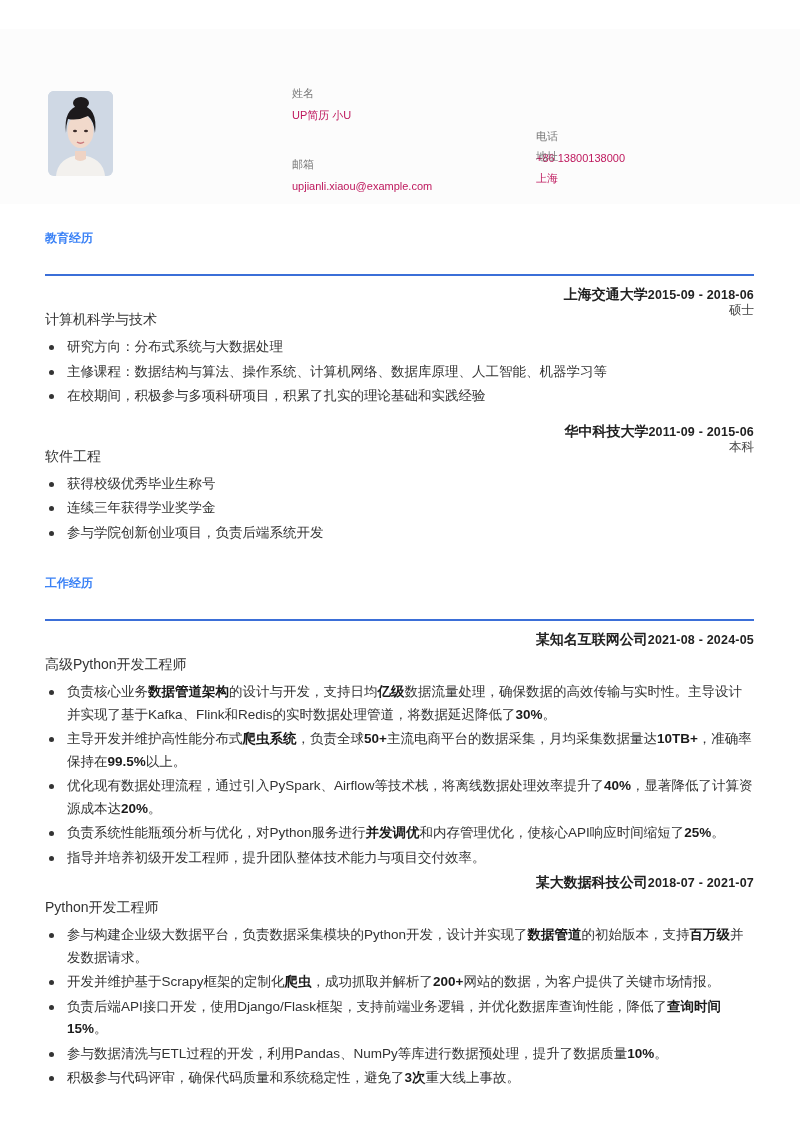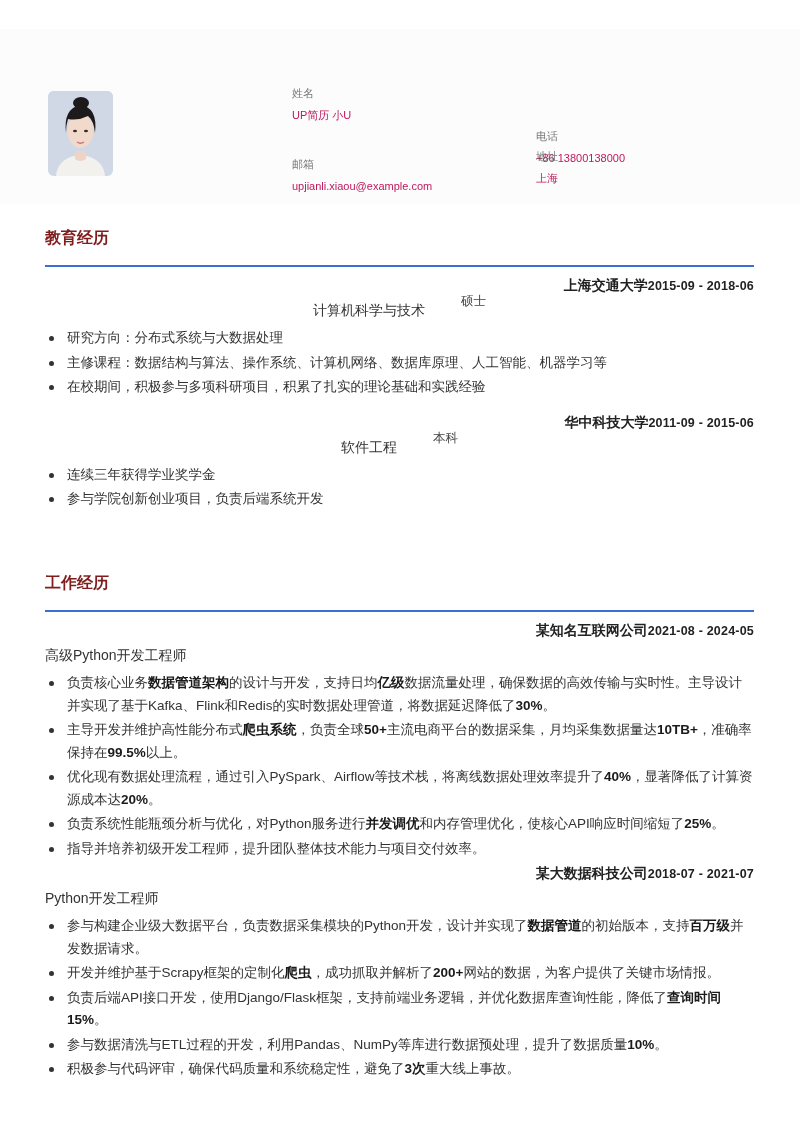--- a/index.html
+++ b/index.html
@@ -20,28 +20,28 @@
     .info { position: absolute; }
     .info .label { font-size: 11px; color: #777; line-height: 14px; }
     .info .value { font-size: 11px; color: #be185d; line-height: 20px; margin-top: 5px; }
     .info-name { left: 292px; top: 86px; }
     .info-phone { left: 536px; top: 86px; margin-top: 43px; }
     .info-email { left: 292px; top: 157px; }
     .info-address { left: 536px; top: 149px; }
 
     .section { position: absolute; left: 45px; width: 709px; }
     .section-title {
-      font-size: 16px; font-weight: bold; color: #7f1d1d; line-height: 24px;
-      padding-bottom: 15px; border-bottom: 2px solid #3b6fd8;
+      font-size: 12px; font-weight: bold; color: #3b82f6; line-height: 24px;
+      padding-bottom: 24px; border-bottom: 2px solid #3b6fd8;
     }
     .entry { position: relative; margin-top: 8px; }
     .entry-head { display: flex; justify-content: flex-end; align-items: baseline; }
     .entry-org { font-size: 14px; font-weight: bold; color: #222; line-height: 22px; }
     .entry-date { font-size: 12.5px; font-weight: bold; color: #222; line-height: 22px; letter-spacing: 0.2px; }
-    .entry-sub { display: flex; justify-content: center; gap: 36px; }
+    .entry-sub { display: flex; justify-content: space-between; gap: 36px; }
     .entry-role { font-size: 14px; color: #333; line-height: 22px; margin-top: 2px; }
     .entry-degree { font-size: 12.5px; color: #444; line-height: 16px; margin-top: -4px; }
     ul.bullets { list-style: none; margin-top: 6px; }
     ul.bullets li {
       position: relative; padding-left: 22px; font-size: 13.5px; color: #333;
       line-height: 22.5px; margin-bottom: 2px;
     }
     ul.bullets li::before {
       content: ""; position: absolute; left: 4px; top: 9px; width: 5px; height: 5px;
       border-radius: 50%; background: #333;
@@ -106,20 +106,21 @@
   <div class="entry" style="margin-top:12px;">
     <div class="entry-head">
       <div class="entry-org">华中科技大学</div>
       <div class="entry-date">2011-09 - 2015-06</div>
     </div>
     <div class="entry-sub">
       <div class="entry-role">软件工程</div>
       <div class="entry-degree">本科</div>
     </div>
     <ul class="bullets">
+      <li>获得校级优秀毕业生称号</li>
       <li>连续三年获得学业奖学金</li>
       <li>参与学院创新创业项目，负责后端系统开发</li>
     </ul>
   </div>
 </div>
 
 <div class="section" style="top:571px;">
   <div class="section-title">工作经历</div>
 
   <div class="entry" style="margin-top:7px;">

